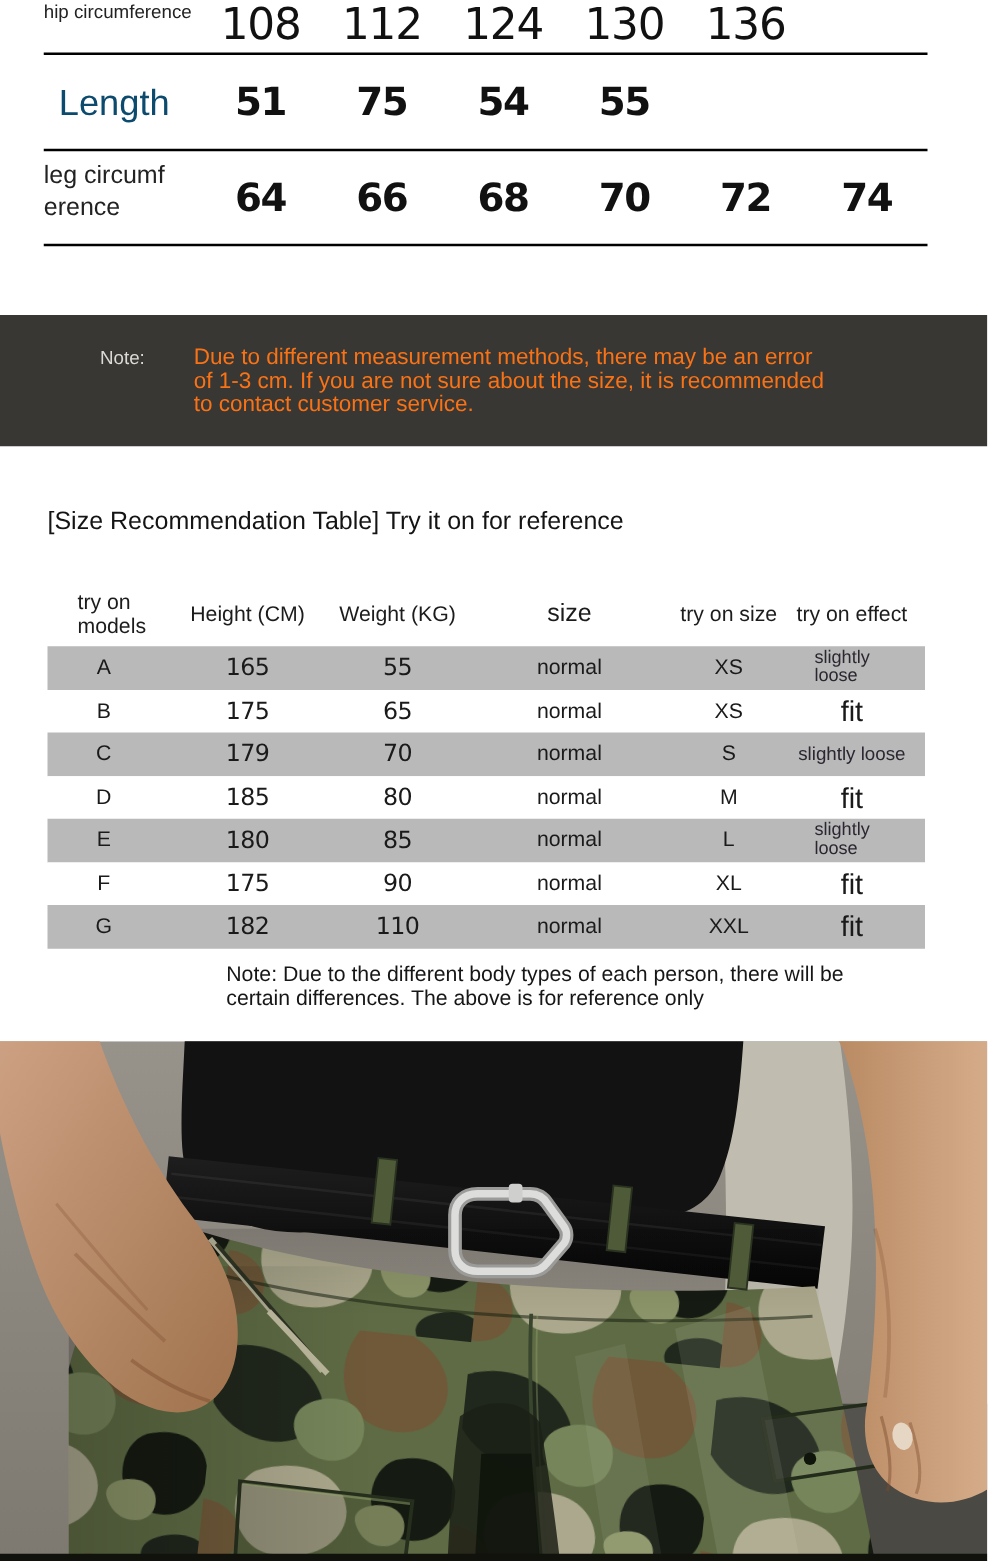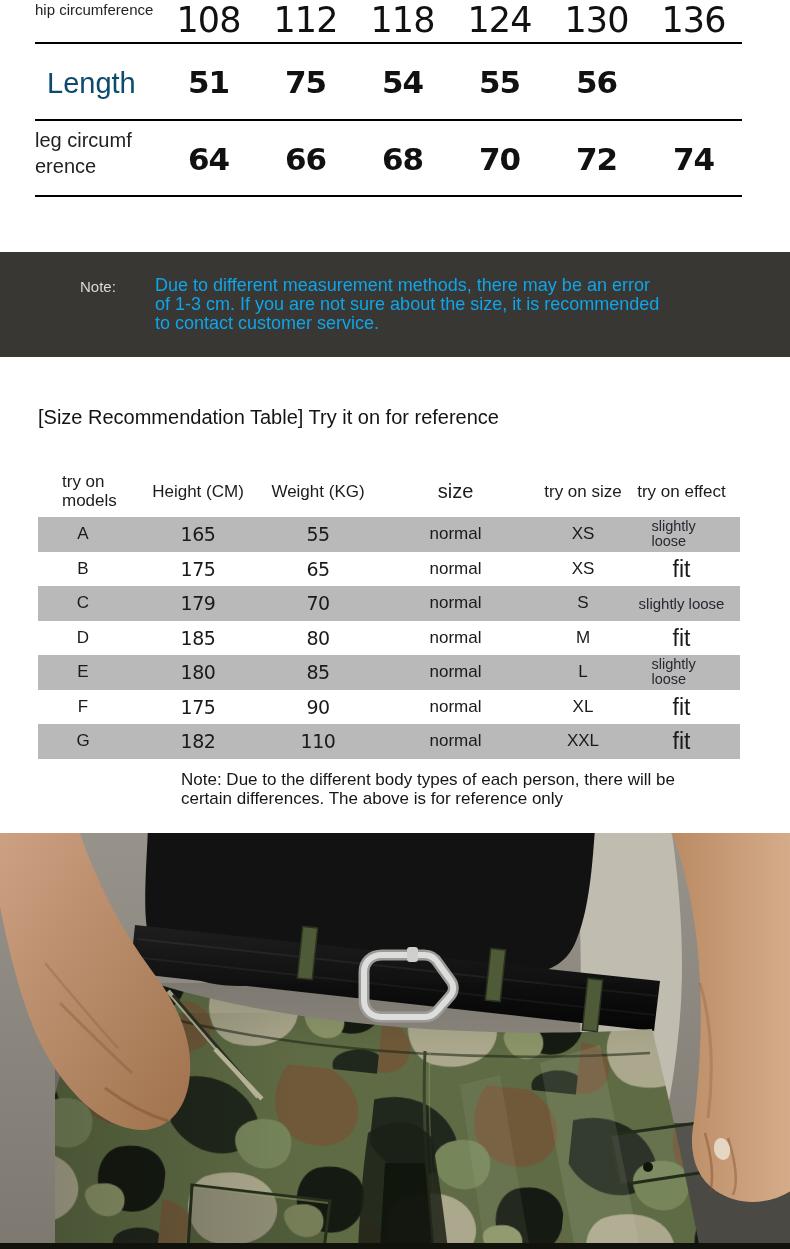--- a/index.html
+++ b/index.html
@@ -19,21 +19,21 @@
                        overflow-wrap:anywhere; word-break:break-all; }
   .st-val { text-align:center; font-family:"DejaVu Sans", sans-serif; letter-spacing:-1px; color:#111;font-weight:bold; }
   .st-row1 .st-val { font-size:35px; line-height:40px; font-weight:500; }
   .st-row2 .st-val { font-size:31px; line-height:77px; }
   .st-row3 .st-val { font-size:31px; line-height:76px; }
 
   
   .note-panel { position:absolute; top:252px; left:0; width:790px; height:105px; background:#383734; }
   .note-panel .note-label { position:absolute; left:80px; top:26px; font-size:15px; color:#dcdad6; }
   .note-panel .note-text { position:absolute; left:155px; top:24px; width:545px; font-size:18px;
-                           line-height:19px; color:#0ea5e9; white-space:pre-line; }
+                           line-height:19px; color:#f97316; white-space:pre-line; }
 
   
   .rec-heading { position:absolute; top:406px; left:38px; font-size:20px; font-weight:500; color:#141414; }
 
   .rec-table { position:absolute; top:465px; left:38px; width:702px; }
   .rec-grid { display:grid; grid-template-columns:90px 140px 100px 175px 80px 117px; align-items:center; }
   .rec-header { height:52px; }
   .rec-header .hcell { text-align:center; font-size:17px; color:#1c1c1c; line-height:19px; }
   .rec-header .hcell.models { text-align:left; padding-left:24px; }
   .rec-header .hcell.size-h { font-size:20px; }
@@ -59,32 +59,30 @@
 </head>
 <body>
 
 <div class="page">
 
   <div class="size-table">
     <div class="st-row st-row1">
       <div class="st-label">hip circumference</div>
       <div class="st-val">108</div>
       <div class="st-val">112</div>
-      <div class="st-val">118</div>
       <div class="st-val">124</div>
       <div class="st-val">130</div>
       <div class="st-val">136</div>
     </div>
     <div class="st-row st-row2">
       <div class="st-label">Length</div>
       <div class="st-val">51</div>
       <div class="st-val">75</div>
       <div class="st-val">54</div>
       <div class="st-val">55</div>
-      <div class="st-val">56</div>
     </div>
     <div class="st-row st-row3">
       <div class="st-label">leg circumference</div>
       <div class="st-val">64</div>
       <div class="st-val">66</div>
       <div class="st-val">68</div>
       <div class="st-val">70</div>
       <div class="st-val">72</div>
       <div class="st-val">74</div>
     </div>

